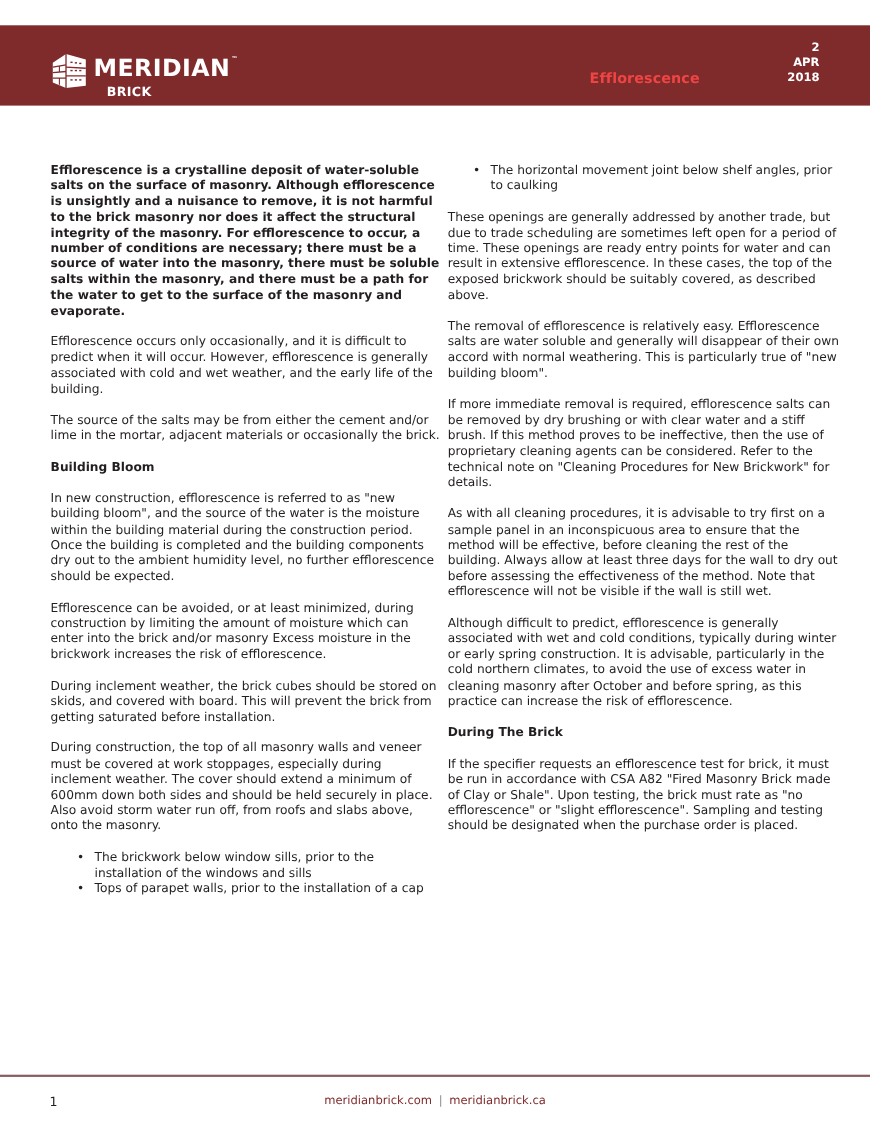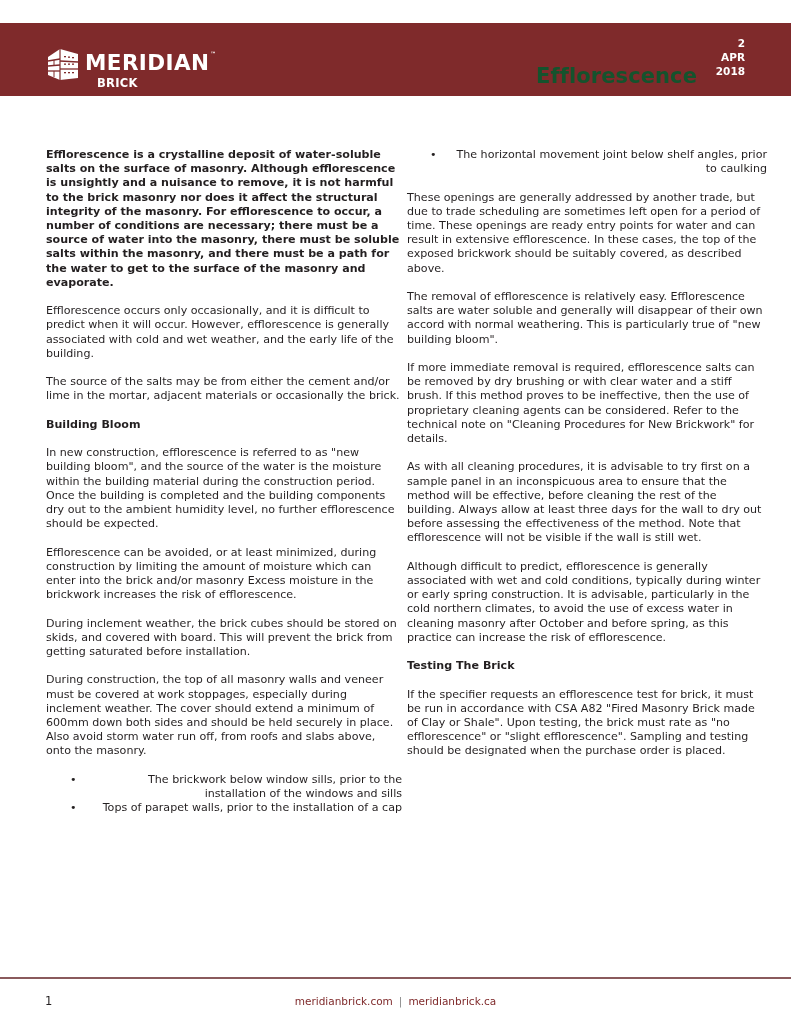--- a/index.html
+++ b/index.html
@@ -5,31 +5,31 @@
   html, body { margin: 0; padding: 0; background: #ffffff; }
   body { width: 791px; height: 1024px; position: relative; overflow: hidden;
          font-family: "DejaVu Sans", sans-serif; color: #231f20; }
   .header-band { position: absolute; left: 0; top: 23px; width: 791px; height: 73px; background: #7f2a2b; }
   .logo { position: absolute; left: 46px; top: 47px; display: flex; align-items: flex-start; }
   .logo svg { display: block; }
   .logo-text { margin-left: 5px; color: #fff; line-height: 1; }
   .logo-main { font-family: "DejaVu Sans", sans-serif; font-weight: bold; font-size: 21.5px; letter-spacing: 0.4px; position: relative; top: 5px; }
   .logo-tm { font-size: 6px; font-weight: bold; vertical-align: top; position: relative; top: -1px; margin-left: 1px; }
   .logo-sub { font-family: "DejaVu Sans", sans-serif; font-weight: bold; font-size: 11.5px; margin-top: 9px; margin-left: 12px; letter-spacing: 0.3px; }
-  .doc-title { position: absolute; left: 536px; top: 64px; color: #14532d; font-weight: bold; font-size: 21px; letter-spacing: 0.1px; }
+  .doc-title { position: absolute; left: 536px; top: 64px; color: #ef4444; font-weight: bold; font-size: 13px; letter-spacing: 0.1px; }
   .doc-date { position: absolute; right: 46px; top: 36px; color: #fff; font-weight: bold; font-size: 10.5px; text-align: right; line-height: 14px; }
 
   .col { position: absolute; top: 114px; width: 356px; font-size: 11.1px; line-height: 14.2px; margin-top: 34px; }
   .col-left { left: 46px; }
   .col-right { left: 407px; width: 360px; }
   .col p { margin: 0 0 14.2px 0; }
   .col p.lead { font-weight: bold; }
   .col h3 { margin: 0 0 14.2px 0; font-size: 11.1px; font-weight: bold; }
   .col ul { margin: 0 0 14.2px 0; padding: 0 0 0 40px; list-style: none; }
-  .col ul li { position: relative; text-align: right; }
+  .col ul li { position: relative; }
   .col ul li::before { content: "•"; position: absolute; left: -16px; }
   .col-right ul { margin-bottom: 14.2px; padding-left: 39px; }
 
   .footer-rule { position: absolute; left: 0; top: 977px; width: 791px; height: 2px; background: #8a5a5c; }
   .page-num { position: absolute; left: 45px; top: 994px; font-size: 11.5px; color: #231f20; }
   .footer-links { position: absolute; left: 0; width: 791px; top: 995px; text-align: center; font-size: 10.5px; color: #7f2a2b; }
   .footer-links .sep { color: #888; margin: 0 6px; }
 </style>
 </head>
 <body>
@@ -93,21 +93,21 @@
 
 <div class="col col-right">
   <ul>
     <li>The horizontal movement joint below shelf angles, prior to caulking</li>
   </ul>
   <p>These openings are generally addressed by another trade, but due to trade scheduling are sometimes left open for a period of time. These openings are ready entry points for water and can result in extensive efflorescence. In these cases, the top of the exposed brickwork should be suitably covered, as described above.</p>
   <p>The removal of efflorescence is relatively easy. Efflorescence salts are water soluble and generally will disappear of their own accord with normal weathering. This is particularly true of "new building bloom".</p>
   <p>If more immediate removal is required, efflorescence salts can be removed by dry brushing or with clear water and a stiff brush. If this method proves to be ineffective, then the use of proprietary cleaning agents can be considered. Refer to the technical note on "Cleaning Procedures for New Brickwork" for details.</p>
   <p>As with all cleaning procedures, it is advisable to try first on a sample panel in an inconspicuous area to ensure that the method will be effective, before cleaning the rest of the building. Always allow at least three days for the wall to dry out before assessing the effectiveness of the method. Note that efflorescence will not be visible if the wall is still wet.</p>
   <p>Although difficult to predict, efflorescence is generally associated with wet and cold conditions, typically during winter or early spring construction. It is advisable, particularly in the cold northern climates, to avoid the use of excess water in cleaning masonry after October and before spring, as this practice can increase the risk of efflorescence.</p>
-  <h3>Testing The Brick</h3>
+  <h3>During The Brick</h3>
   <p>If the specifier requests an efflorescence test for brick, it must be run in accordance with  CSA A82 "Fired Masonry Brick made of Clay or Shale". Upon testing, the brick must rate as "no efflorescence" or "slight efflorescence". Sampling and testing should be designated when the purchase order is placed.</p>
 </div>
 
 <div class="footer-rule"></div>
 <div class="page-num">1</div>
 <div class="footer-links">
   <span>meridianbrick.com</span><span class="sep">|</span><span>meridianbrick.ca</span>
 </div>
 
 </body></html>

